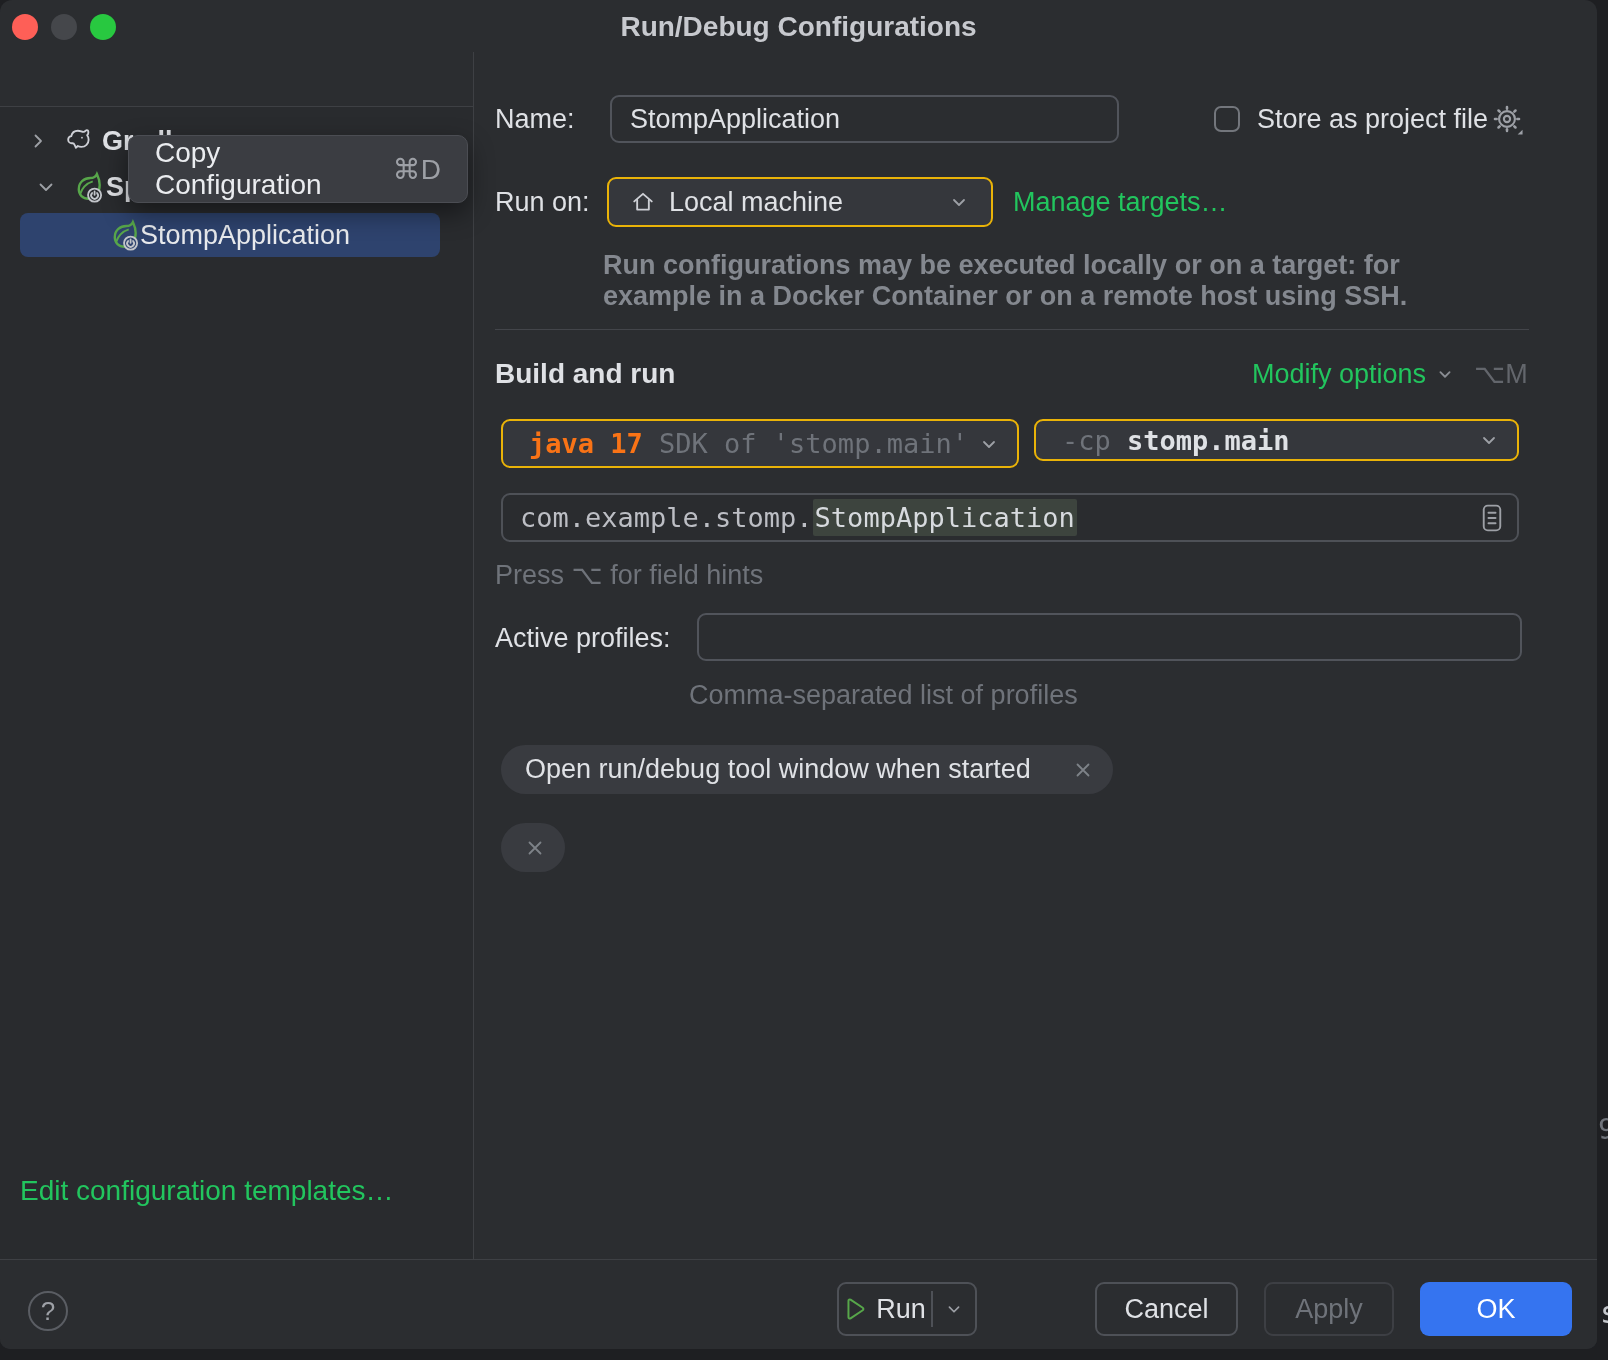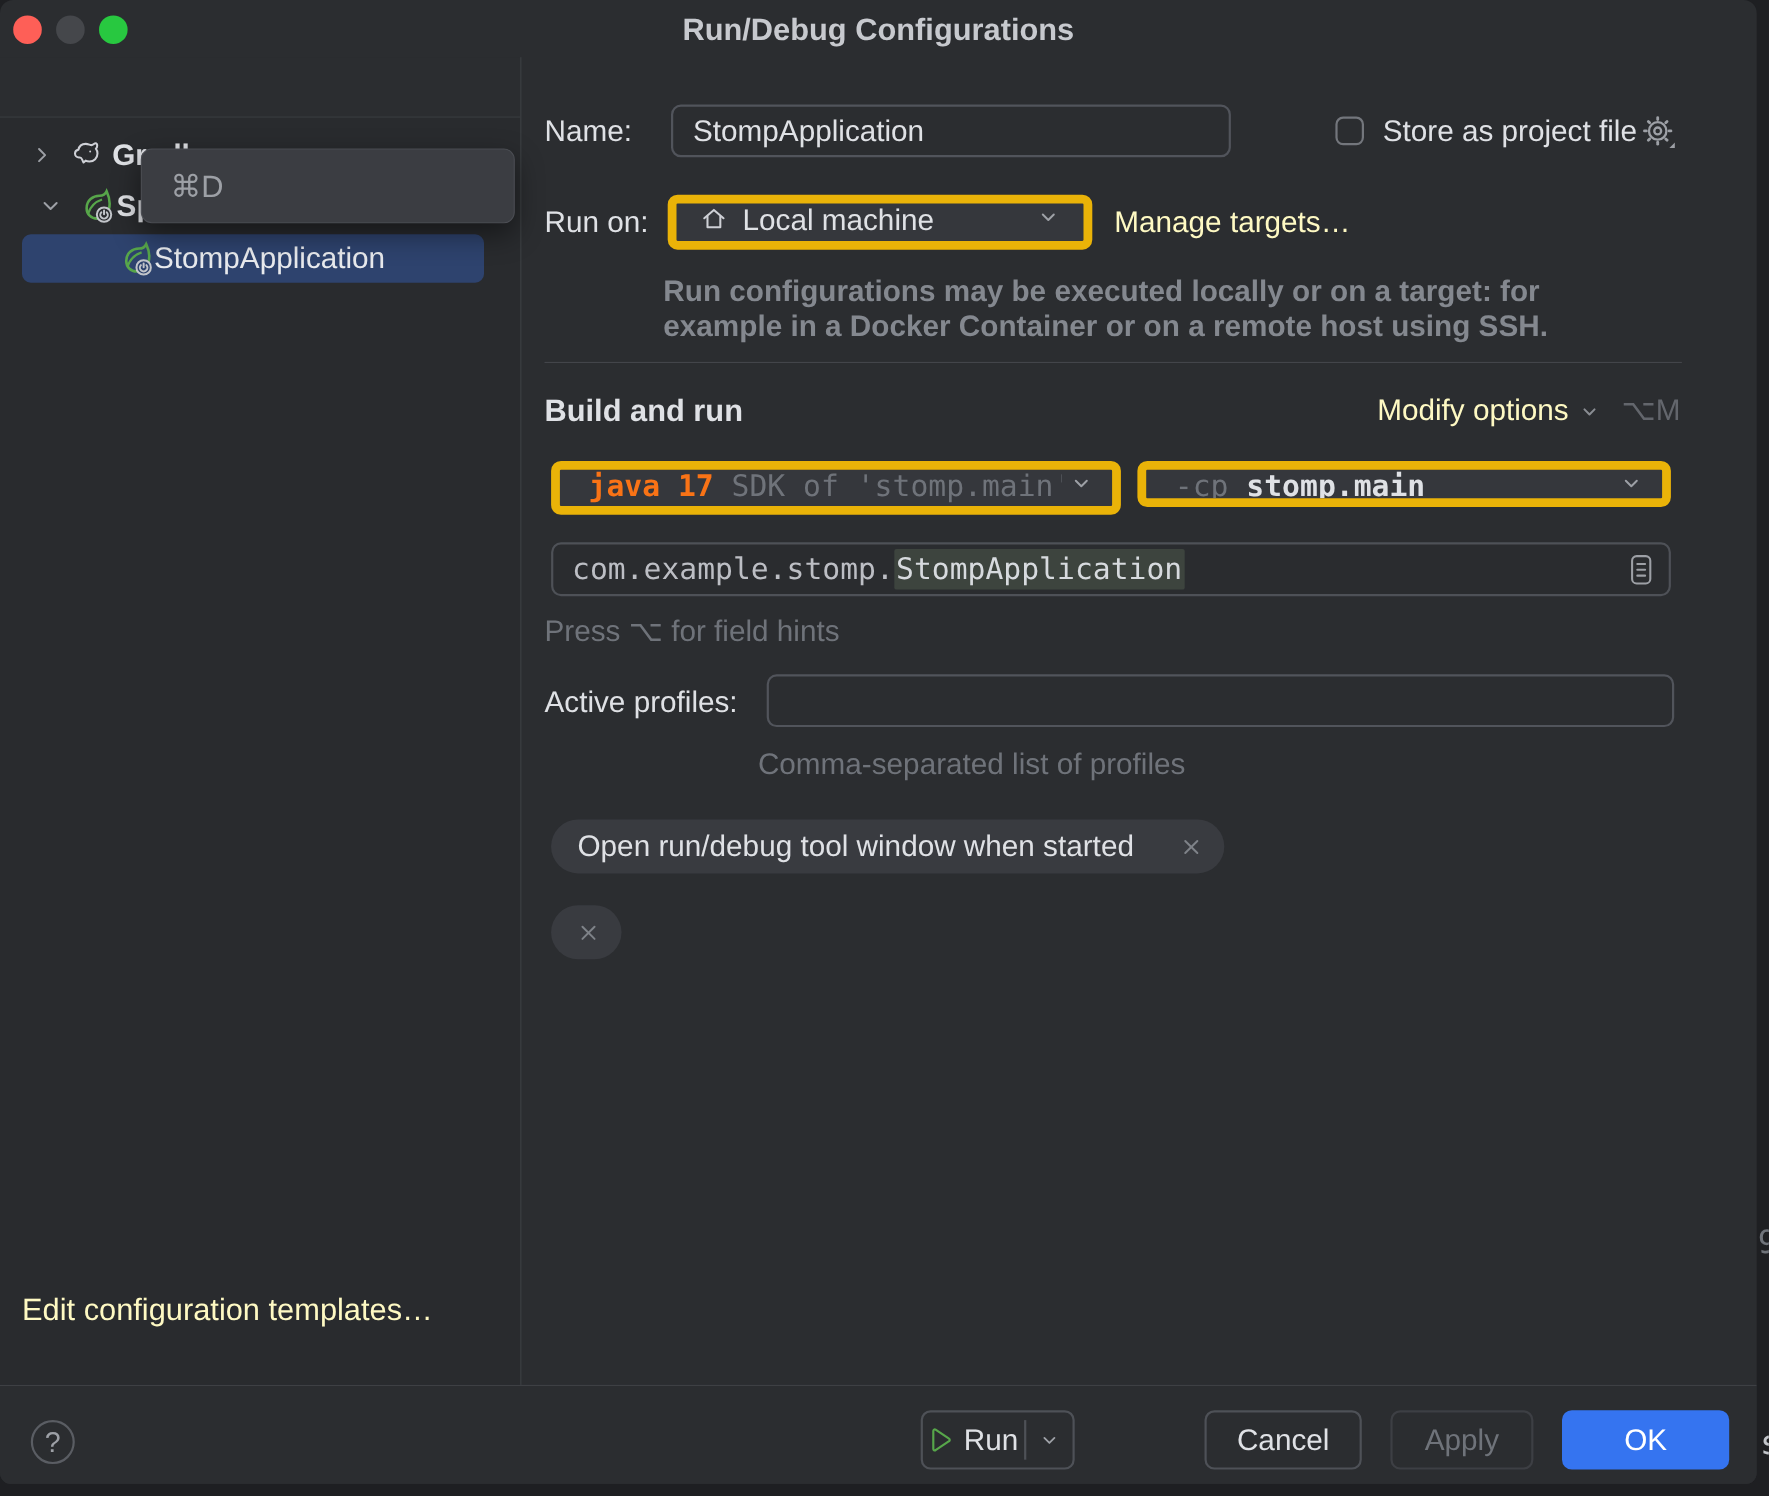--- a/index.html
+++ b/index.html
@@ -42,31 +42,31 @@
     display:flex;align-items:center;justify-content:space-between;
     padding:0 26px;box-sizing:border-box;z-index:6;
   }
   .tooltip .mi-label{font-size:28px;color:#EAECEF;}
   .tooltip .mi-short{font-size:28px;color:#9DA0A6;}
   .vdivider{position:absolute;left:473px;top:52px;width:1px;height:1207px;background:#3E4044;}
   .hdivider-footer{position:absolute;left:0;top:1259px;width:1597px;height:1px;background:#3E4044;}
   
   .lbl{font-size:27px;color:#DFE1E5;}
   .hint{font-size:27px;color:#6F737A;}
-  .link{font-size:27px;color:#fef9c3;cursor:pointer;text-align:right;}
+  .link{font-size:27px;color:#22c55e;cursor:pointer;text-align:right;}
   .desc{font-size:27px;line-height:31px;color:#84888F;font-weight:bold;}
   .field{border:2px solid #51545B;border-radius:9px;background:transparent;box-sizing:border-box;}
   .field input{
     outline:none;background:transparent;border:none;width:100%;height:100%;
     color:#DFE1E5;font-size:27px;padding:0 18px;box-sizing:border-box;
     font-family:"Liberation Sans","DejaVu Sans",sans-serif;
   }
   .combo{
-    background:#35373C;border:8px solid #eab308;border-radius:9px;
-    display:flex;box-sizing:border-box;overflow:hidden;
+    background:#35373C;border:2px solid #eab308;border-radius:9px;
+    display:flex;align-items:center;box-sizing:border-box;overflow:hidden;
   }
   .mono{font-family:"DejaVu Sans Mono","Liberation Mono",monospace;}
   .checkbox{width:26px;height:26px;border:2px solid #73767C;border-radius:7px;box-sizing:border-box;}
   .sec-title{font-size:28px;font-weight:700;color:#DFE1E5;}
   .hr{height:1px;background:#43454A;}
   .chip{
     position:absolute;display:inline-flex;align-items:center;height:49px;
     background:#393B40;border-radius:25px;padding:0 20px 0 24px;gap:18px;
     font-size:27px;color:#DFE1E5;
   }
@@ -192,20 +192,21 @@
           <path d="M16.9 17.6a2.6 2.6 0 1 0 3.8 0M18.8 16.4v2.6" stroke="#C2C5CA" stroke-width="1.4" stroke-linecap="round"></path>
         </svg>
       </span>
       <span class="sel-label">StompApplication</span>
     </div>
 
     <div class="abs link" style="left:20px;top:1068px;font-size:28px;">Edit configuration templates…</div>
   </div>
 
   <div class="tooltip">
+    <span class="mi-label">Copy Configuration</span>
     <span class="mi-short">⌘D</span>
   </div>
 
   <div class="vdivider"></div>
 
   <div class="abs lbl" style="left:495px;top:104px;">Name:</div>
   <div class="abs field" style="left:610px;top:95px;width:509px;height:48px;">
     <input type="text" value="StompApplication" style="">
   </div>
 

